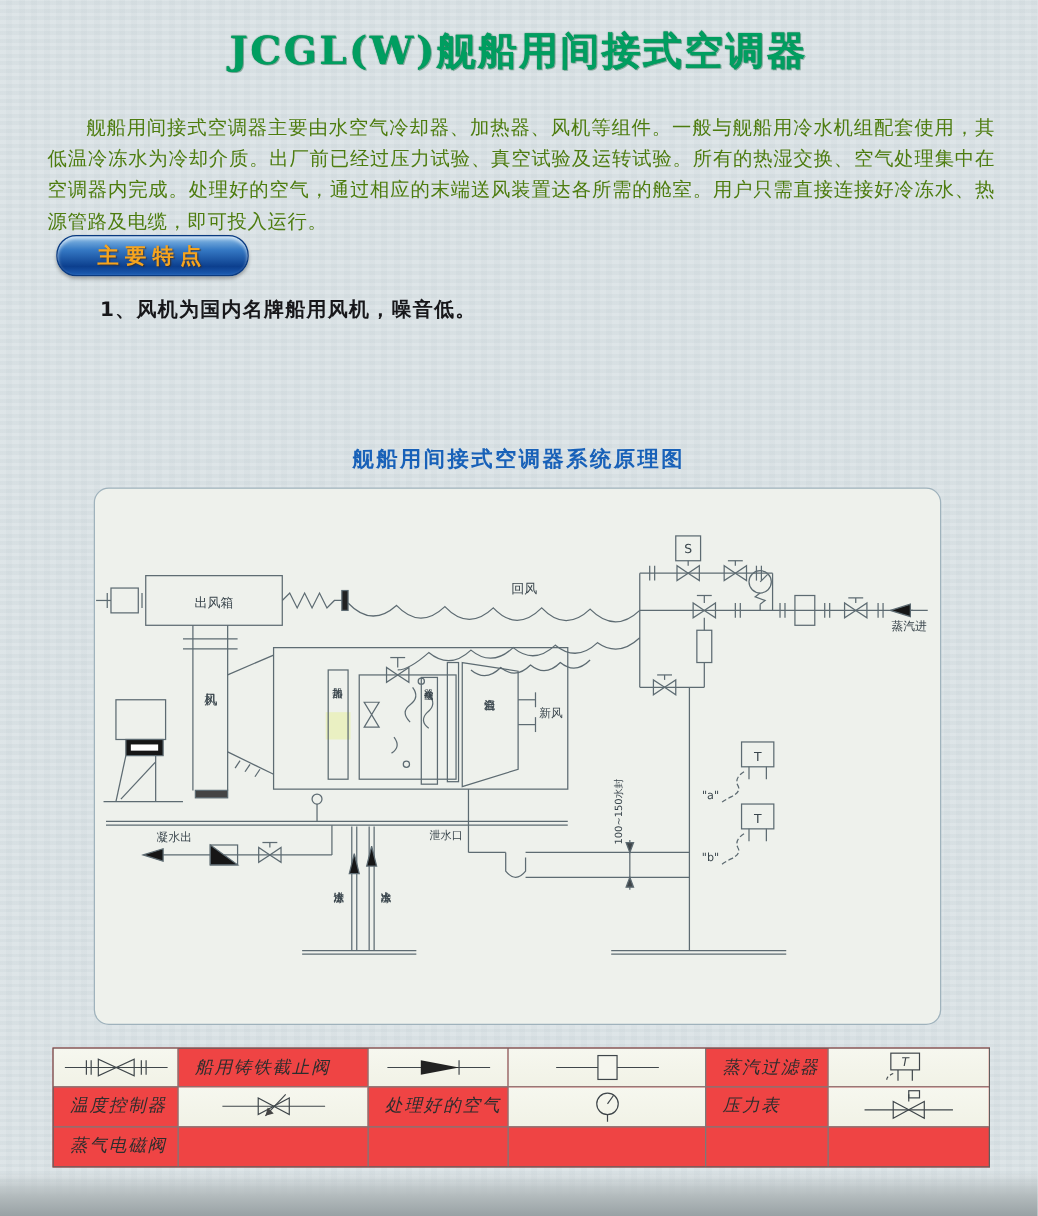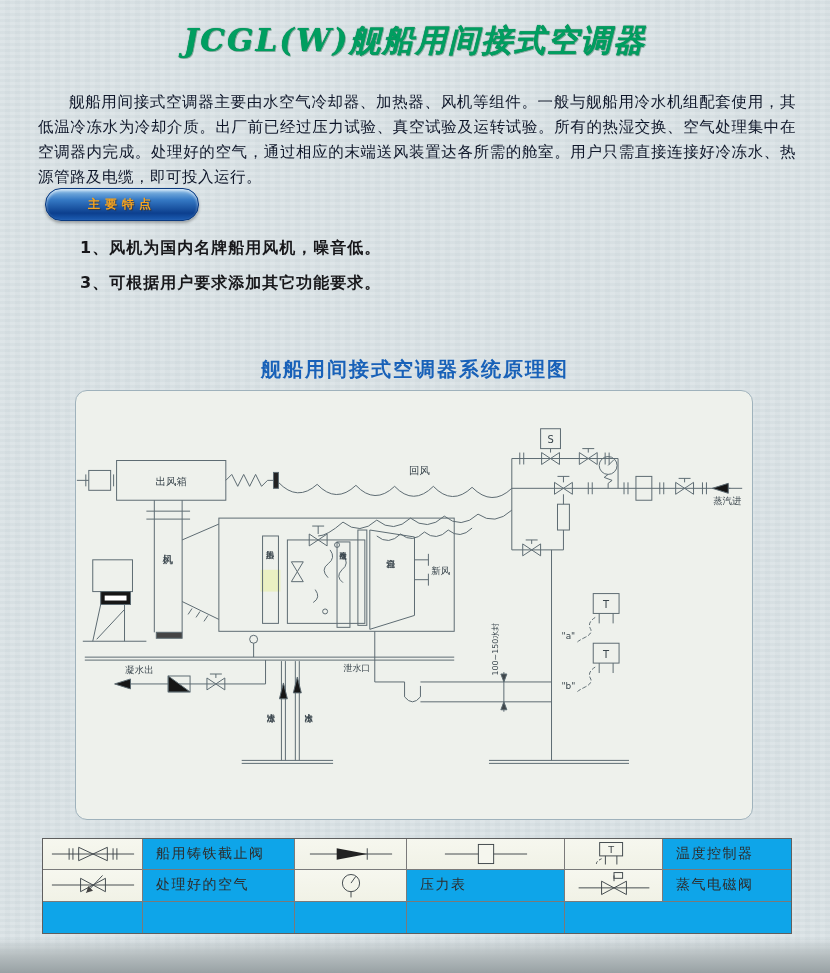--- a/index.html
+++ b/index.html
@@ -10,56 +10,56 @@
   }
   .texture{
     position:absolute;inset:0;pointer-events:none;
     background-image:
       repeating-linear-gradient(0deg, rgba(255,255,255,.045) 0 3px, rgba(110,130,140,.045) 3px 6px),
       repeating-linear-gradient(90deg, rgba(255,255,255,.03) 0 5px, rgba(120,140,150,.03) 5px 10px);
   }
   .doc-title{
     position:absolute;top:20px;left:0;right:0;text-align:center;
     font-family:"DejaVu Serif","Liberation Serif",serif;
-    font-style:italic;font-weight:bold;font-size:31px;color:#009e60;
+    font-weight:bold;font-size:31px;color:#009e60;
     letter-spacing:2px;text-shadow:0 0 1px #086b43, 1px 1px 0 rgba(0,90,50,.35);
   }
   .intro{
     position:absolute;left:38px;top:74px;width:758px;
-    font-size:15.5px;line-height:25px;color:#0f172a;
+    font-size:15.5px;line-height:25px;color:#4d7c0f;
     text-align:justify;text-indent:2em;letter-spacing:.5px;
   }
   .badge{
     position:absolute;left:45px;top:188px;width:152px;height:31px;border-radius:16px;
     background:linear-gradient(180deg,#8fc0e8 0%,#3579c4 35%,#0c3f8e 78%,#1c5cb2 100%);
     border:1px solid #0a3a80;
     box-shadow:inset 0 2px 3px rgba(255,255,255,.65), 0 2px 3px rgba(0,0,0,.3);
     display:flex;align-items:center;justify-content:center;
   }
   .badge span{
-    color:#f6a41e;font-weight:bold;font-size:12px;letter-spacing:5px;
+    color:#f6a41e;font-weight:bold;font-size:17px;letter-spacing:5px;
     text-shadow:1px 1px 1px rgba(70,35,0,.6);
   }
   .features{position:absolute;left:80px;top:238px;font-weight:bold;}
   .feature{font-size:16px;color:#17171a;margin-bottom:14px;letter-spacing:1px;}
   .diagram-title{
     position:absolute;top:356px;left:0;right:0;text-align:center;
-    color:#1861b8;font-weight:bold;font-size:20px;letter-spacing:2px;
+    color:#1861b8;font-weight:bold;font-size:17px;letter-spacing:2px;
   }
   .panel{
     position:absolute;left:75px;top:390px;width:678px;height:430px;
     background:#eef1ec;border:1.5px solid #9fb2bc;border-radius:12px;box-sizing:border-box;
   }
   .schematic{position:absolute;left:0;top:0;width:675px;height:427px;}
   .schematic text{fill:#39454c;font-family:"DejaVu Sans","Liberation Sans",sans-serif;}
   .vtext{writing-mode:vertical-rl;text-orientation:upright;}
   .legend{
     position:absolute;left:42px;top:838px;width:748px;height:94px;
     display:grid;grid-template-columns:100px 152px 112px 158px 98px 128px;
-    grid-auto-rows:31.3px;background:#0ea5e9;border:1.5px solid #5f5f5f;box-sizing:content-box;
+    grid-auto-rows:31.3px;background:#ef4444;border:1.5px solid #5f5f5f;box-sizing:content-box;font-style:italic;
   }
   .lcell{border-right:1px solid #7a7a7a;border-bottom:1px solid #7a7a7a;display:flex;align-items:center;overflow:hidden;}
   .lcell:nth-child(6n){border-right:none;}
   .lcell:nth-child(n+13){border-bottom:none;}
   .lsym{justify-content:center;background:linear-gradient(180deg,#f6f7ef,#f1f2e6);}
   .llab{padding-left:13px;font-size:14px;color:#2d2d2d;letter-spacing:1.5px;}
   .lsym svg{stroke:#3f464a;fill:none;}
   .bottom-band{
     position:absolute;left:0;top:938px;width:830px;height:35px;
     background:linear-gradient(180deg, rgba(170,180,183,0) 0%, #b2babc 55%, #98a1a4 100%);
@@ -73,21 +73,20 @@
 <div class="doc-title">JCGL(W)舰船用间接式空调器</div>
 
 <p class="intro">舰船用间接式空调器主要由水空气冷却器、加热器、风机等组件。一般与舰船用冷水机组配套使用，其低温冷冻水为冷却介质。出厂前已经过压力试验、真空试验及运转试验。所有的热湿交换、空气处理集中在空调器内完成。处理好的空气，通过相应的末端送风装置达各所需的舱室。用户只需直接连接好冷冻水、热源管路及电缆，即可投入运行。</p>
 
 <div class="badge">
   <span>主要特点</span>
 </div>
 
 <div class="features">
   <div class="feature">1、风机为国内名牌船用风机，噪音低。</div>
-  <div class="feature">3、可根据用户要求添加其它功能要求。</div>
 </div>
 
 <div class="diagram-title">舰船用间接式空调器系统原理图</div>
 
 <div class="panel">
 <svg class="schematic" viewBox="0 0 678 430">
   <g stroke="#5d6b72" stroke-width="1" fill="none">
 
     <line x1="0" y1="90" x2="12" y2="90"></line>
     <rect x="12" y="80" width="22" height="20"></rect>
@@ -287,20 +286,21 @@
         <polygon points="30,7 62,13 30,19" fill="#222" stroke="none"></polygon>
         <line x1="62" y1="7" x2="62" y2="19"></line>
       </svg>
   </div>
   <div class="lcell lsym">
     <svg width="86" height="26" viewBox="0 0 90 26">
         <line x1="2" y1="13" x2="88" y2="13"></line>
         <rect x="37" y="3" width="16" height="20" fill="#f5f6ee"></rect>
       </svg>
   </div>
+  <div class="lcell llab">蒸汽过滤器</div>
 
   <div class="lcell lsym">
     <svg width="86" height="26" viewBox="0 0 90 26">
         <rect x="30" y="1" width="24" height="14"></rect>
         <line x1="36" y1="15" x2="36" y2="24"></line>
         <line x1="48" y1="15" x2="48" y2="24"></line>
         <path d="M32,18 q-7,3 -5,7" stroke-dasharray="3,2"></path>
         <text x="42" y="12" font-size="10" text-anchor="middle" fill="#3f464a" stroke="none">T</text>
       </svg>
   </div>

